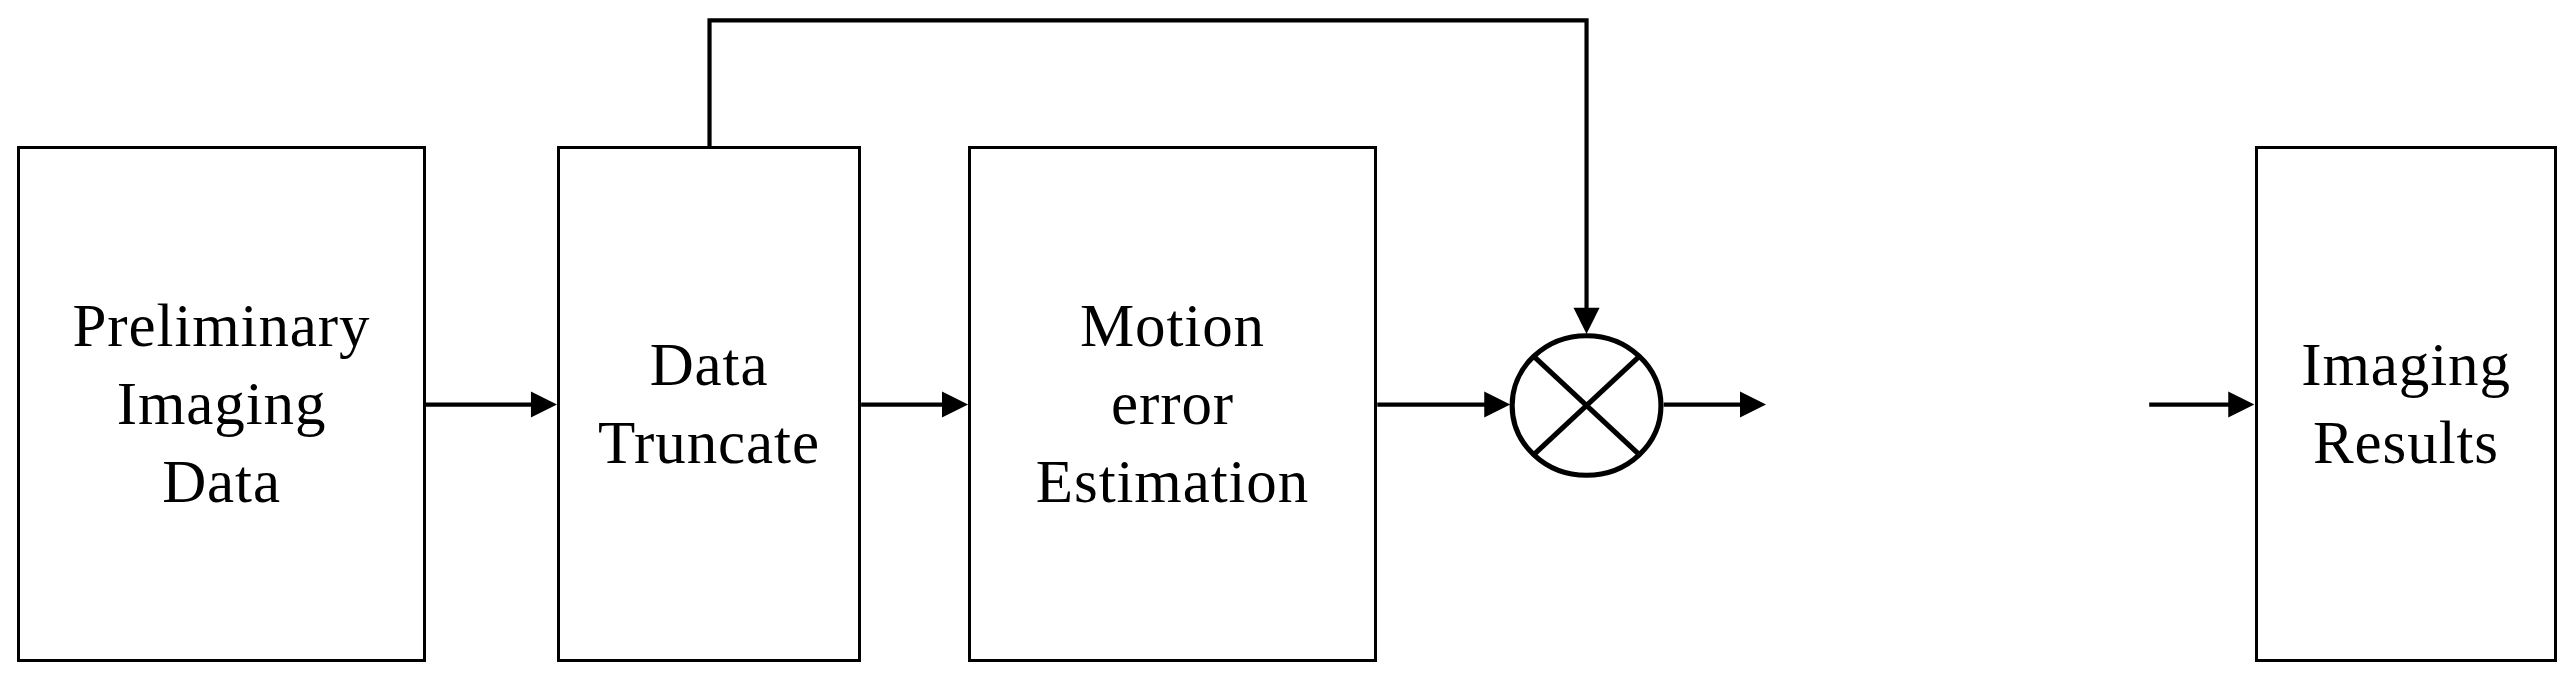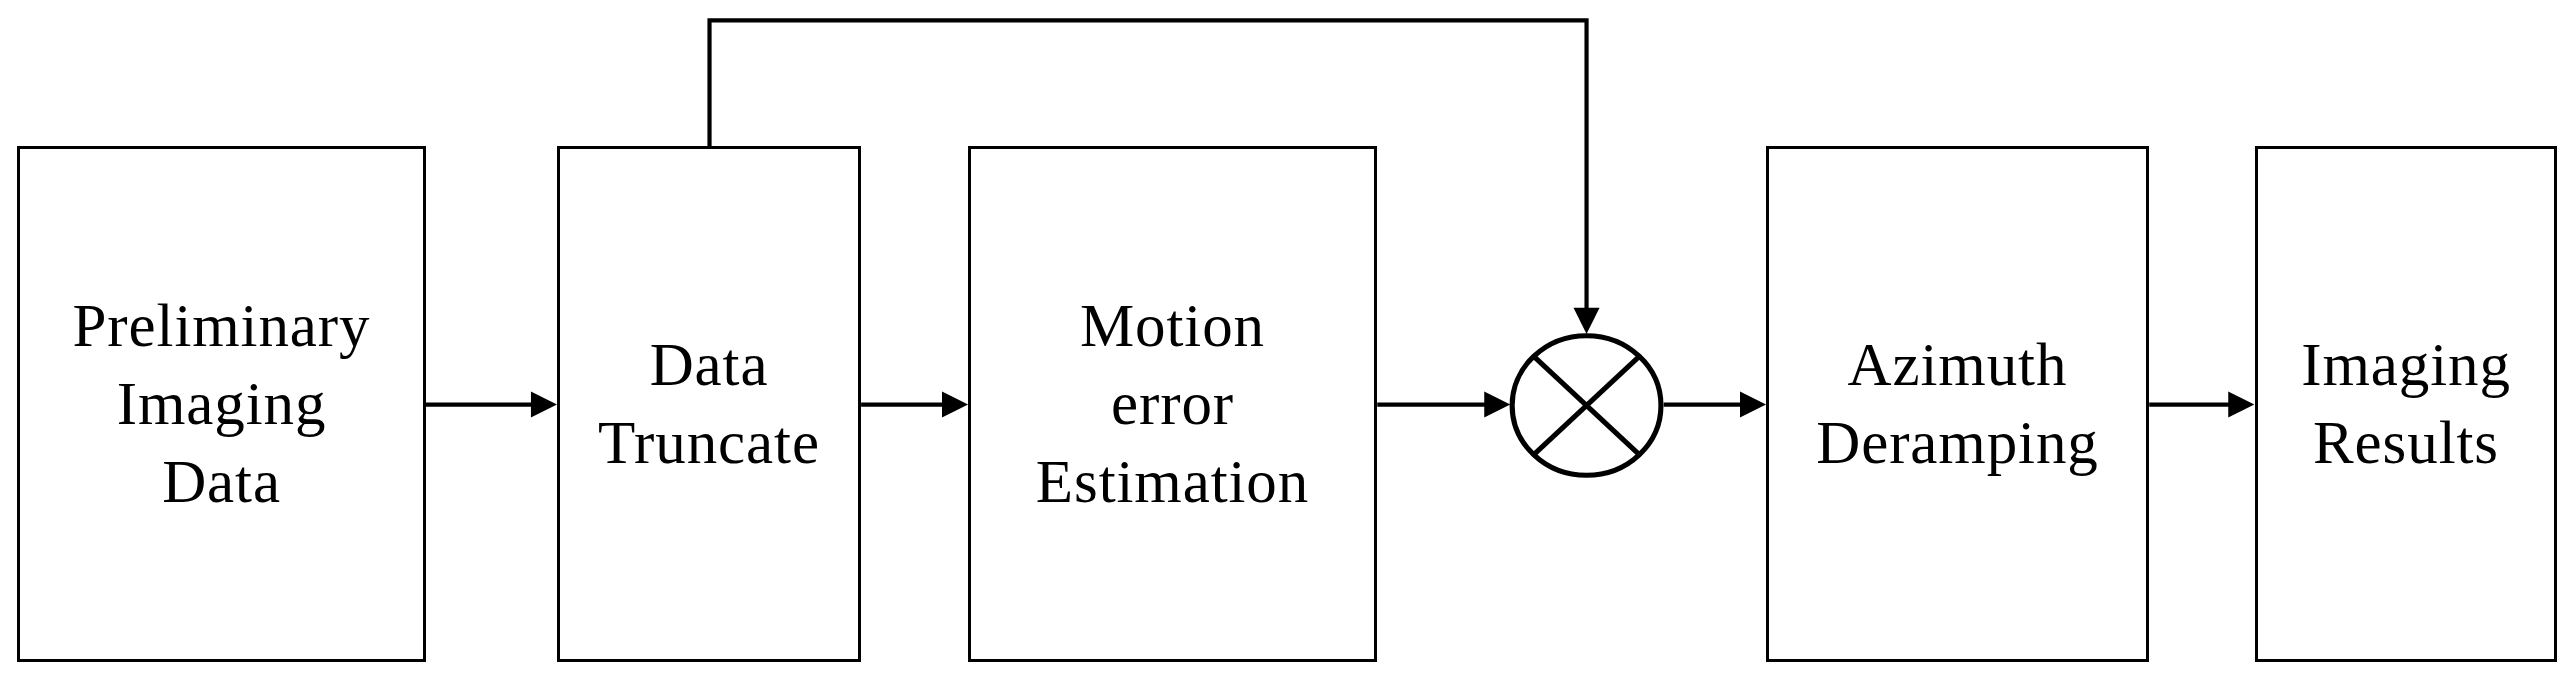--- a/index.html
+++ b/index.html
@@ -78,20 +78,18 @@
 Imaging
 Data</div>
 
   <div class="node node-2">Data
 Truncate</div>
 
   <div class="node node-3">Motion
 error
 Estimation</div>
 
-  <div class="node node-4">Azimuth
-Deramping</div>
 
   <div class="node node-5">Imaging
 Results</div>
 
 </div>
 
 
 </body></html>

